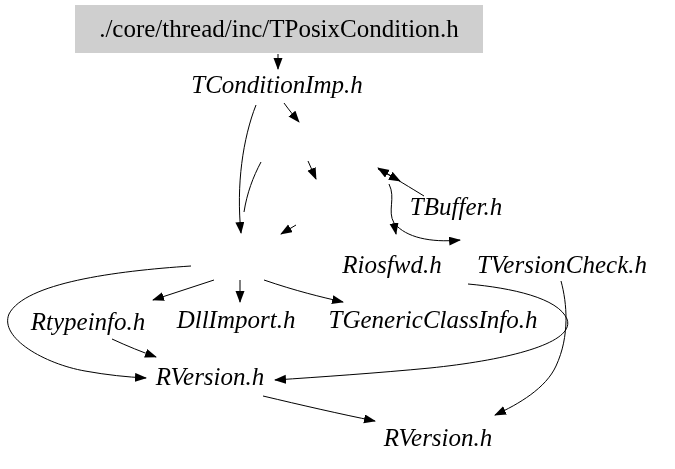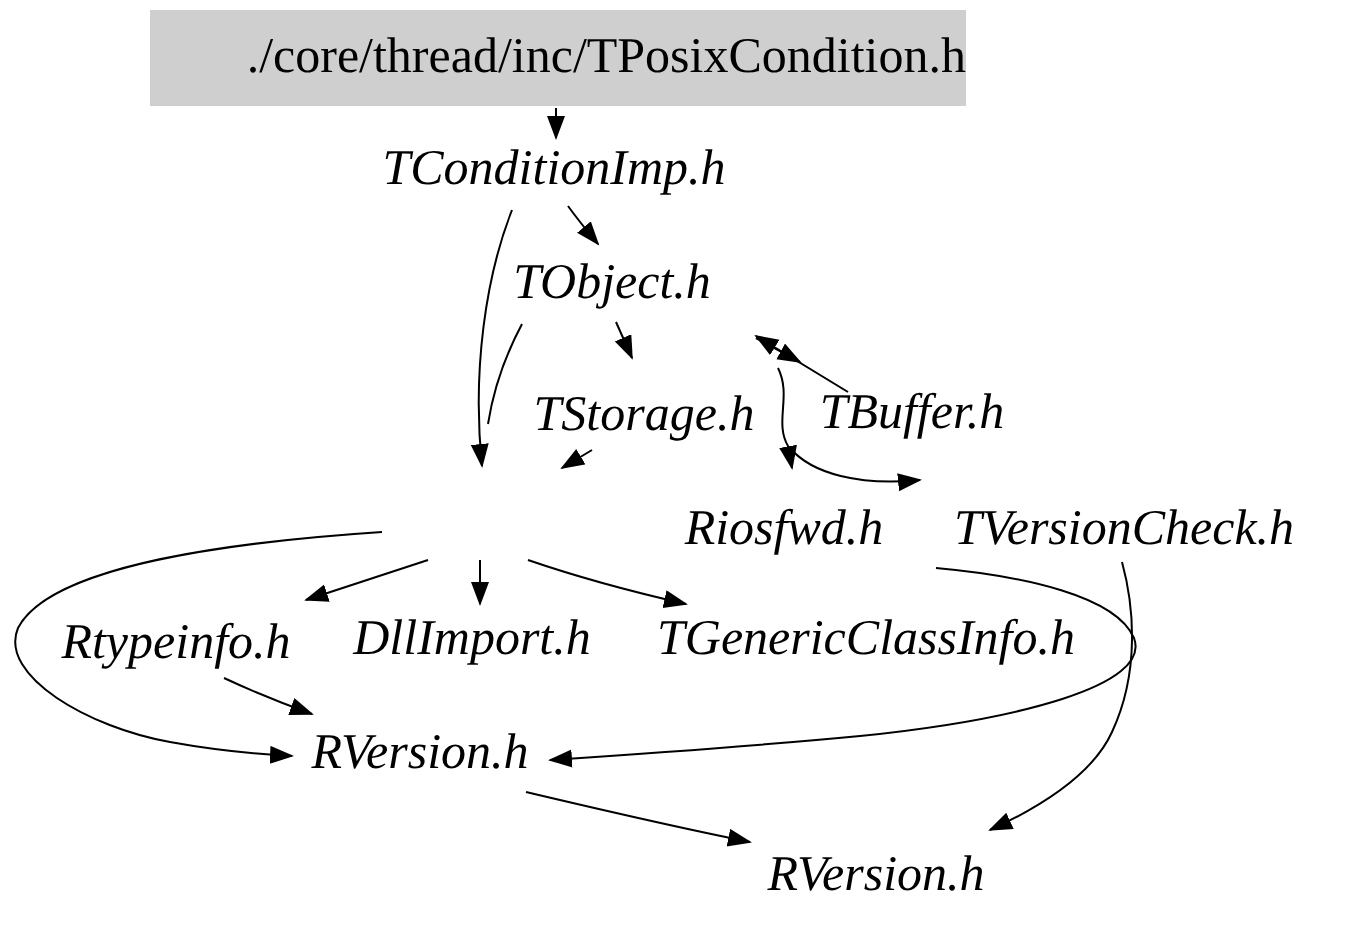--- a/index.html
+++ b/index.html
@@ -3,21 +3,21 @@
 <meta charset="utf-8">
 <style>
   html,body{margin:0;padding:0;background:#fff;}
   .canvas{
     position:relative;width:675px;height:469px;background:#ffffff;
     font-family:"Liberation Serif","DejaVu Serif",serif;color:#000;overflow:hidden;
   }
   .edges{position:absolute;left:0;top:0;z-index:1;}
   .root-box{
     position:absolute;left:75px;top:5px;width:408px;height:48px;
-    background:#cfcfcf;display:flex;align-items:center;justify-content:flex-end;
+    background:#cfcfcf;display:flex;align-items:center;justify-content:center;
     font-size:25px;white-space:nowrap;z-index:2;
   }
   .node{
     position:absolute;transform:translateX(-50%);
     font-size:25px;line-height:1.1;white-space:nowrap;z-index:2;font-style:italic;
   }
 </style>
 </head>
 <body>
 
@@ -49,22 +49,20 @@
       <path d="M561,281 C567,303 570,336 556,366 C546,388 519,404 495,415" marker-end="url(#ah)"></path>
       <path d="M263,396 C301,405 340,414 375,421" marker-end="url(#ah)"></path>
     </g>
   </svg>
 
   <div class="root-box">
     <span>./core/thread/inc/TPosixCondition.h</span>
   </div>
 
   <div class="node" style="left:277px;top:71px">TConditionImp.h</div>
-  <div class="node" style="left:306px;top:128px">TObject.h</div>
-  <div class="node" style="left:322px;top:194px">TStorage.h</div>
   <div class="node" style="left:456px;top:193px">TBuffer.h</div>
   <div class="node" style="left:392px;top:251px">Riosfwd.h</div>
   <div class="node" style="left:562px;top:251px">TVersionCheck.h</div>
   <div class="node" style="left:88px;top:308px">Rtypeinfo.h</div>
   <div class="node" style="left:236px;top:306px">DllImport.h</div>
   <div class="node" style="left:433px;top:306px">TGenericClassInfo.h</div>
   <div class="node" style="left:210px;top:363px">RVersion.h</div>
   <div class="node" style="left:438px;top:424px">RVersion.h</div>
 
 </div>

